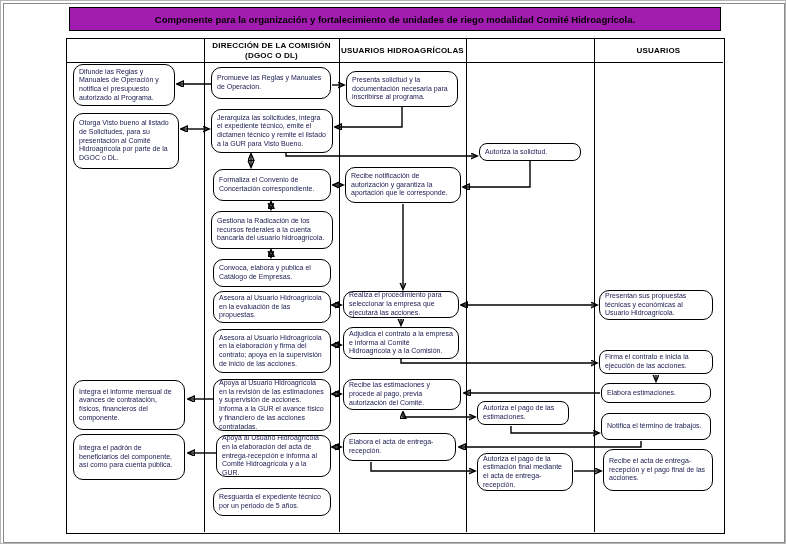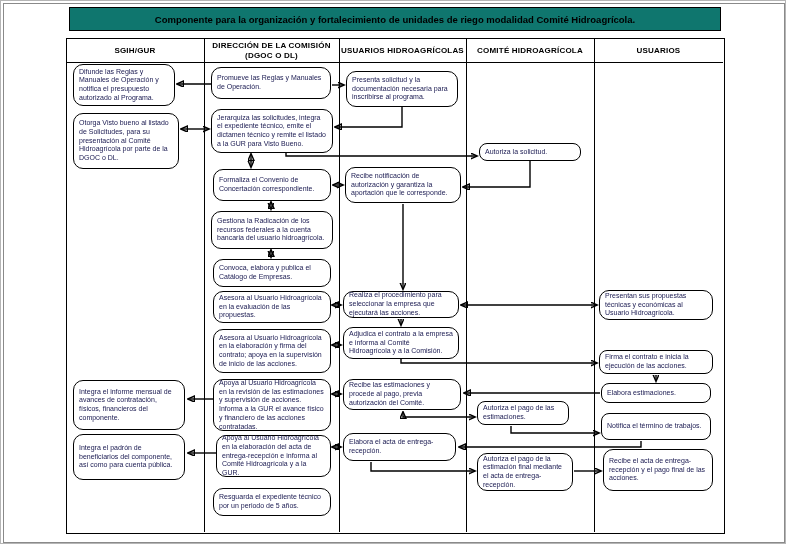--- a/index.html
+++ b/index.html
@@ -4,21 +4,21 @@
 <style>
   html,body{margin:0;padding:0;background:#fff;}
   #stage{
     position:relative;width:786px;height:544px;background:#fff;
     font-family:"Liberation Sans",sans-serif;overflow:hidden;
     border:1px solid #b5b5b5;box-sizing:border-box;
   }
   #inner-border{position:absolute;left:2px;top:2px;width:780px;height:538px;border:1px solid #8a8a8a;}
   #title-box{
     position:absolute;left:68px;top:6px;width:650px;height:22px;
-    border:1px solid #000;background:#0f766e;display:flex;align-items:center;justify-content:center;
+    border:1px solid #000;background:#a21caf;display:flex;align-items:center;justify-content:center;
     font-size:9.5px;font-weight:bold;color:#000;
   }
   #frame{position:absolute;left:65px;top:37px;width:657px;height:494px;border:1px solid #000;background:#fff;}
   .vline{position:absolute;top:37px;height:494px;width:1px;background:#000;}
   #header-sep{position:absolute;left:65px;top:61px;width:657px;height:1px;background:#000;}
   .lane-header{
     position:absolute;top:38px;height:23px;display:flex;align-items:center;justify-content:center;
     text-align:center;font-size:8px;font-weight:bold;color:#000;line-height:1.15;letter-spacing:.2px;
   }
   .box{
@@ -38,24 +38,22 @@
 
   <div id="title-box">Componente para la organización y fortalecimiento de unidades de riego modalidad Comité Hidroagrícola.</div>
 
   <div id="frame"></div>
   <div class="vline" style="left:203px"></div>
   <div class="vline" style="left:338px"></div>
   <div class="vline" style="left:465px"></div>
   <div class="vline" style="left:593px"></div>
   <div id="header-sep"></div>
 
-  <div class="lane-header" style="left:66px;width:136px">SGIH/GUR</div>
   <div class="lane-header" style="left:204px;width:133px">DIRECCIÓN DE LA COMISIÓN (DGOC O DL)</div>
   <div class="lane-header" style="left:339px;width:125px">USUARIOS HIDROAGRÍCOLAS</div>
-  <div class="lane-header" style="left:466px;width:126px">COMITÉ HIDROAGRÍCOLA</div>
   <div class="lane-header" style="left:594px;width:127px">USUARIOS</div>
 
   <div class="box" style="left:72px;top:63px;width:102px;height:42px">
       <span>Difunde las Reglas y Manuales de Operación y notifica el presupuesto autorizado al Programa.</span>
     </div>
   <div class="box" style="left:72px;top:112px;width:106px;height:56px">
       <span>Otorga Visto bueno al listado de Solicitudes, para su presentación al Comité Hidroagrícola por parte de la DGOC o DL.</span>
     </div>
   <div class="box" style="left:72px;top:379px;width:112px;height:50px">
       <span>Integra el informe mensual de avances de contratación, físicos, financieros del componente.</span>

